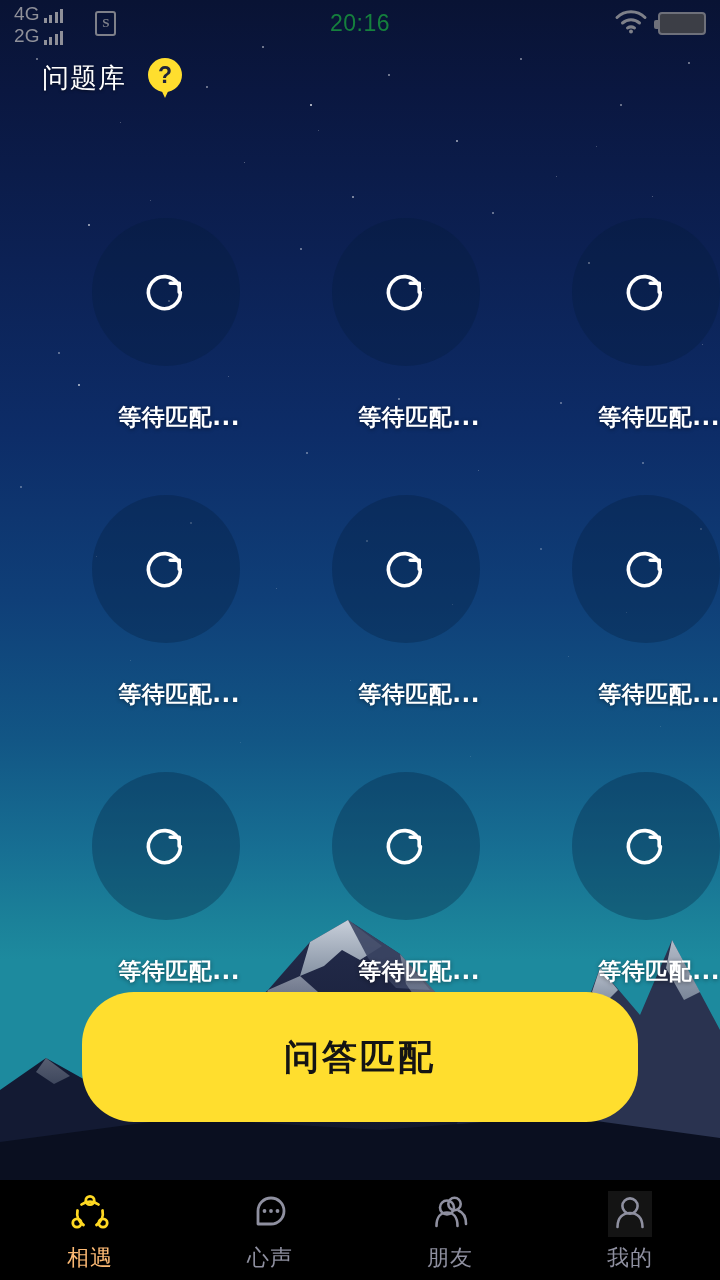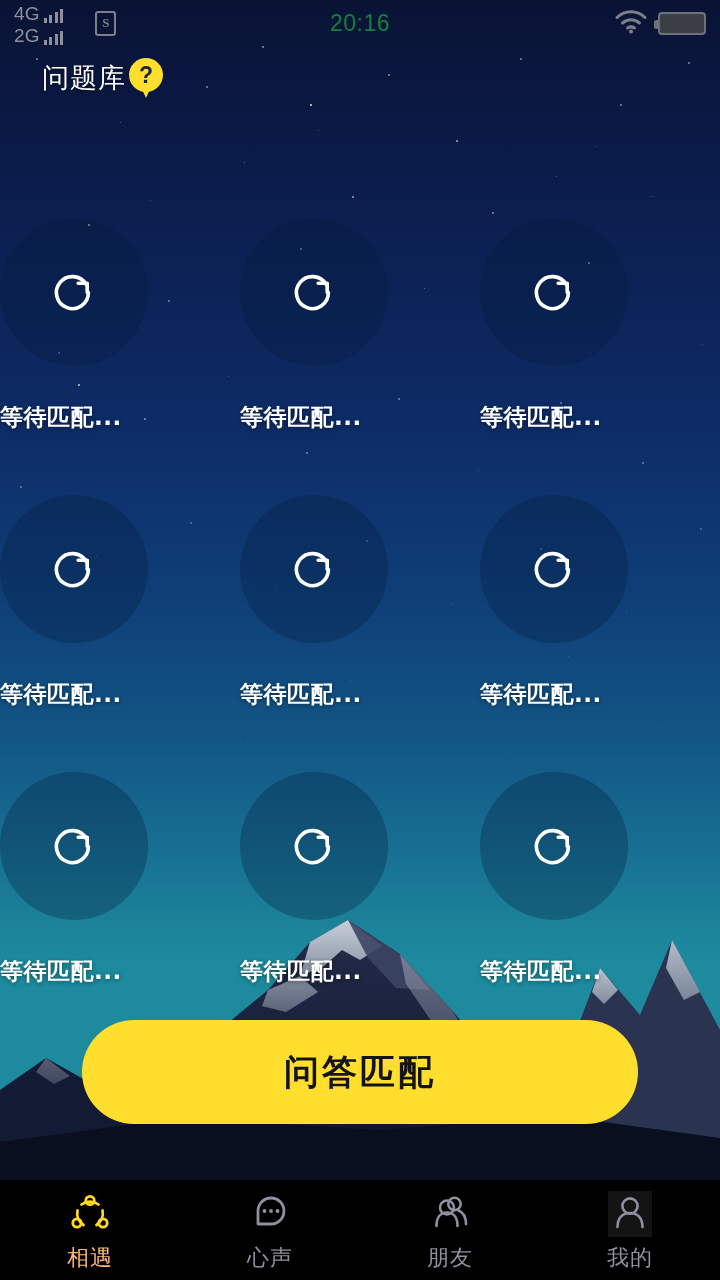--- a/index.html
+++ b/index.html
@@ -84,21 +84,21 @@
     width:4px; height:9px; background:#6e707a; border-radius:2px 0 0 2px;
   }
 
   
   .header {
     position:absolute; left:0; top:50px; width:720px; height:70px;
     z-index:25;
   }
   .qbank {
     position:absolute; left:42px; top:8px;
-    display:flex; align-items:center; gap:1px;
+    display:flex; align-items:center; gap:20px;
     cursor:pointer;
   }
   .qbank .txt {
     color:#ffffff; font-size:27px; font-weight:500;
     text-shadow:0 1px 3px rgba(0,0,0,.55);
     letter-spacing:1px;
   }
   .pin {
     position:relative; width:34px; height:40px; margin-left:2px;
   }
@@ -126,48 +126,47 @@
     text-shadow:0 2px 5px rgba(0,0,0,.5);
   }
 
   
   .grid {
     position:absolute; left:0; top:218px; width:720px;
     display:grid; grid-template-columns:repeat(3,1fr);
     row-gap:62px; z-index:20;
   }
   .slot {
-    display:flex; flex-direction:column; align-items:flex-start;
+    display:flex; flex-direction:column; align-items:flex-end;
     cursor:pointer;
   }
   .slot .circle {
     width:148px; height:148px; border-radius:50%;
     background:rgba(3,26,56,.30);
     display:flex; align-items:center; justify-content:center;
   }
   .slot .circle svg { display:block; }
   .slot .label {
     margin-top:36px;
     color:#ffffff; font-size:23px; font-weight:bold;
     letter-spacing:.5px;
     text-shadow:0 1px 4px rgba(0,0,0,.45);
     white-space:nowrap;
   }
 
   
   .cta {
     position:absolute; left:82px; top:992px;
-    width:556px; height:104px;
+    width:556px; height:130px;
     background:#FFDE2E; border-radius:52px;
     display:flex; align-items:center; justify-content:center;
     color:#141414; font-size:35px; font-weight:bold;
     letter-spacing:3px; cursor:pointer; z-index:22;
     border:none;
     font-family:"DejaVu Sans","Liberation Sans",sans-serif;
-    margin-top:28px;
   }
 
   
   .tabbar {
     position:absolute; left:0; bottom:0; width:720px; height:100px;
     background:#000000; display:flex; z-index:30;
   }
   .tab {
     flex:1; display:flex; flex-direction:column;
     align-items:center; justify-content:center; gap:6px;

